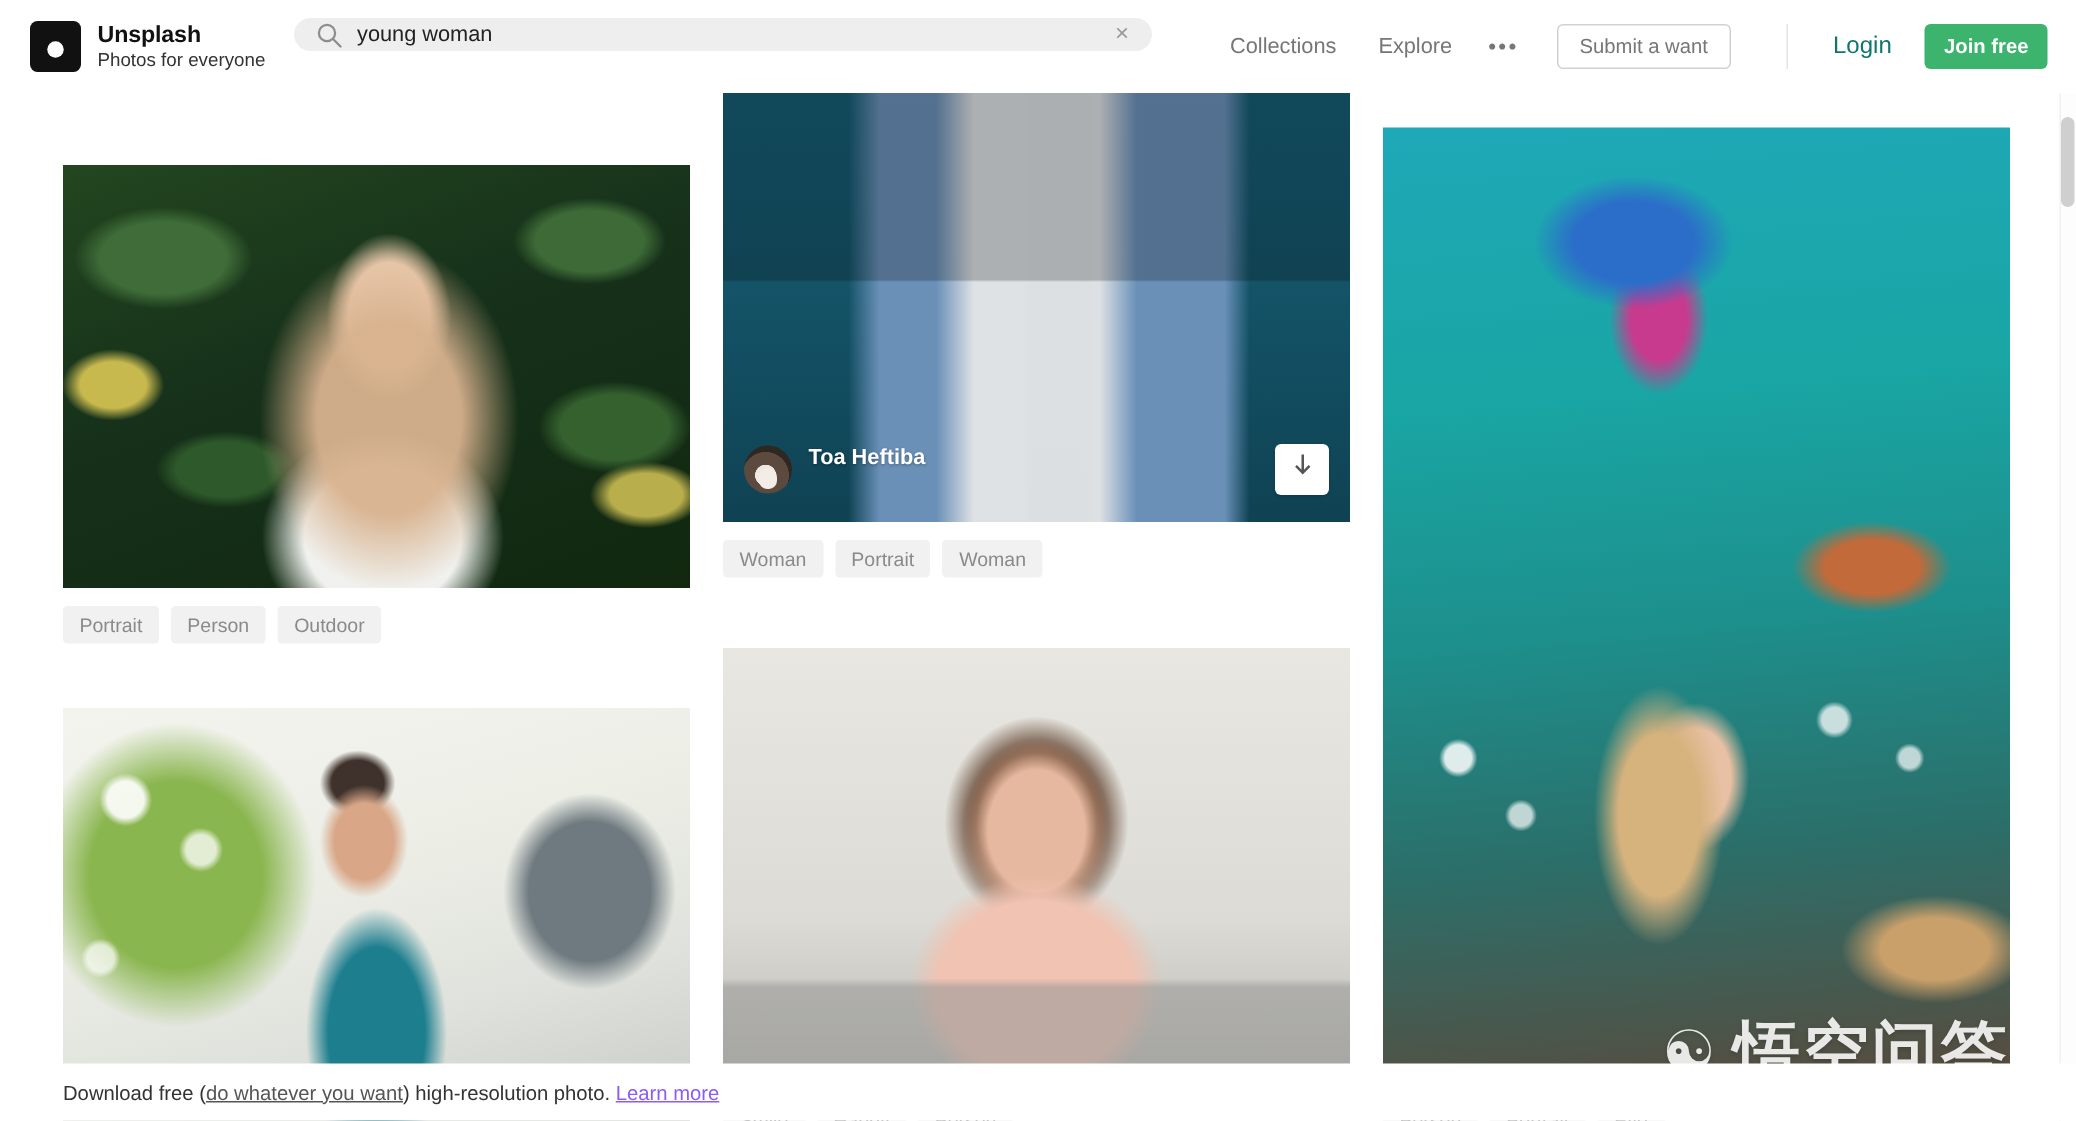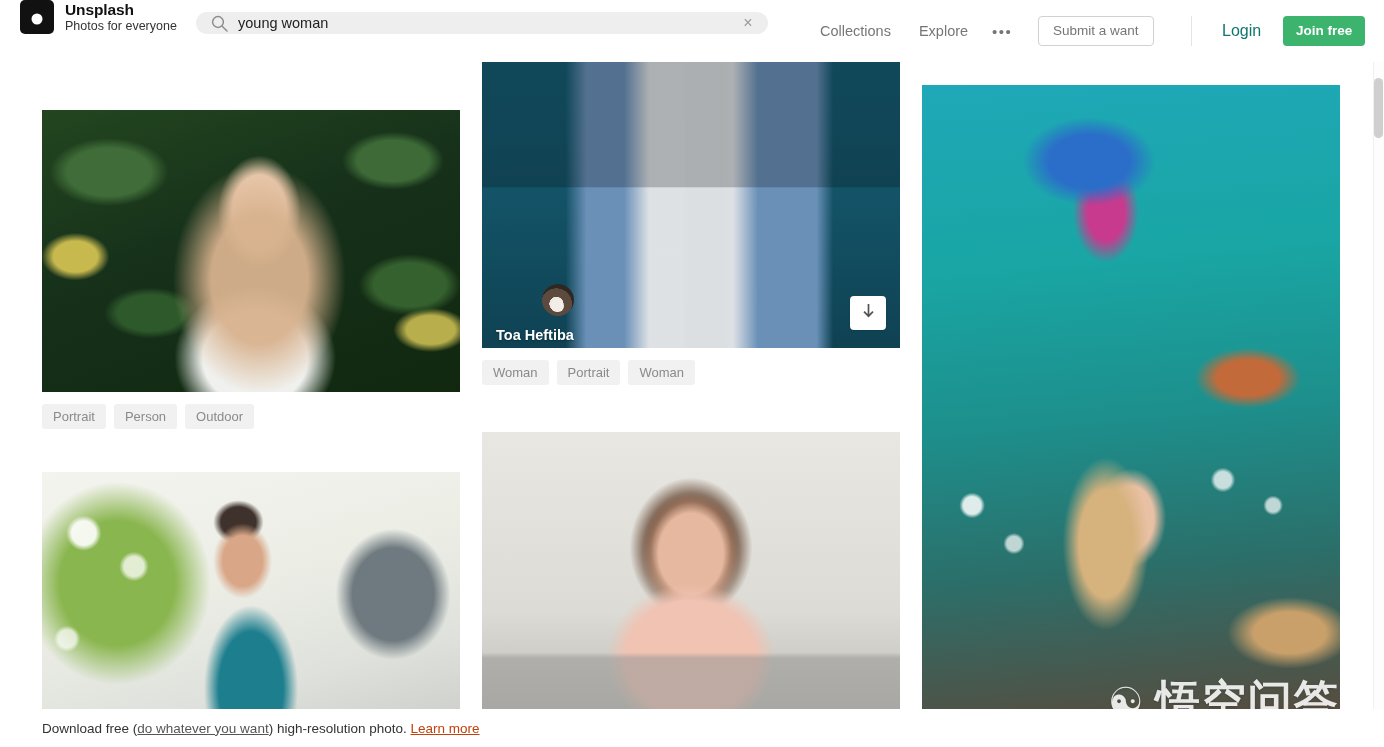--- a/index.html
+++ b/index.html
@@ -10,21 +10,21 @@
     font-family: "Liberation Sans", sans-serif;
     -webkit-font-smoothing: antialiased;
   }
 
   
   .header {
     position: absolute; top: 0; left: 0;
     width: 1384px; height: 62px;
     background: #ffffff;
     z-index: 50;
-    display: flex; align-items: flex-start;
+    display: flex; align-items: center;
   }
   .brand {
     display: flex; align-items: center;
     margin-left: 20px; gap: 11px;
   }
   .logo-box {
     width: 34px; height: 34px;
     background: #111111;
     border-radius: 5px;
     position: relative;
@@ -126,21 +126,21 @@
     font-size: 13px; padding: 5px 11px; border-radius: 3px;
     cursor: pointer; white-space: nowrap;
   }
 
   
   .overlay {
     position: absolute; left: 0; bottom: 0; width: 100%;
     height: 70px; display: flex; align-items: center;
     padding: 0 14px; pointer-events: none;
   }
-  .author { display: flex; align-items: flex-end; gap: 11px; pointer-events: auto; cursor: pointer; flex-direction: column; }
+  .author { display: flex; align-items: flex-start; gap: 11px; pointer-events: auto; cursor: pointer; }
   .avatar {
     width: 32px; height: 32px; border-radius: 50%;
     background: radial-gradient(circle at 45% 62%, #efe7e0 0 26%, #5c4a3f 27% 58%, #2e2722 59% 100%);
     flex: none; overflow: hidden; position: relative;
   }
   .avatar::after {
     content: ""; position: absolute; left: 30%; top: 48%;
     width: 40%; height: 42%; border-radius: 50% 50% 45% 45%;
     background: #f3ede7;
   }
@@ -236,21 +236,21 @@
     background: #ffffff;
     z-index: 60;
     display: flex; align-items: center;
   }
   .banner-text {
     margin-left: 42px; font-size: 13.5px; color: #333333;
   }
   .banner-text a {
     color: #555555; text-decoration: underline; cursor: pointer;
   }
-  .banner-learn { color: #c2410c; text-decoration: underline; cursor: pointer; }
+  .banner-learn { color: #8b5cf6; text-decoration: underline; cursor: pointer; }
 
   
   .scroll-track {
     position: absolute; right: 0; top: 62px;
     width: 11px; height: 685px;
     background: #fdfdfd; border-left: 1px solid #f0f0f0;
     z-index: 40;
   }
   .scroll-thumb {
     position: absolute; right: 1px; top: 78px;

